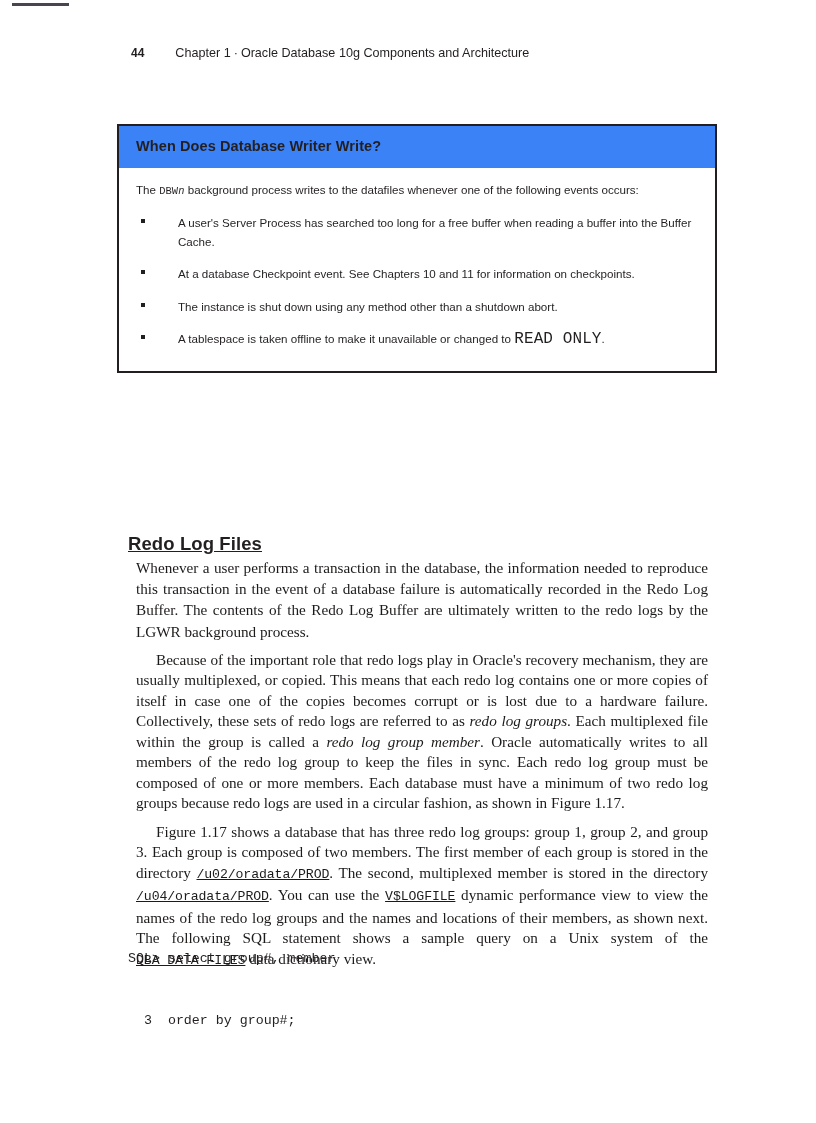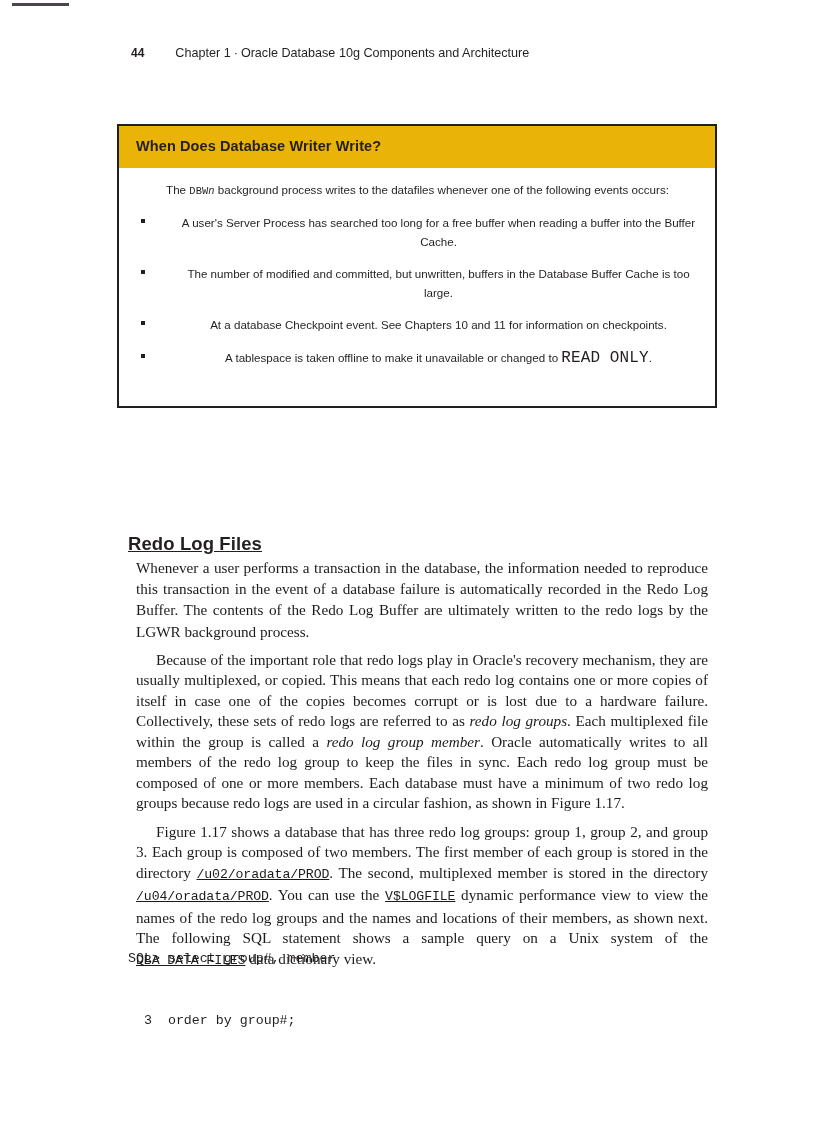--- a/index.html
+++ b/index.html
@@ -62,36 +62,35 @@
   .sidebar-box {
     position: absolute;
     left: 117px;
     top: 124px;
     width: 600px;
     border: 2px solid #231f20;
     background: #ffffff;
     box-sizing: border-box;
   }
   .sidebar-head {
-    background: #eab308;
+    background: #3b82f6;
     height: 42px;
     box-sizing: border-box;
     padding: 11px 0 0 17px;
   }
   .sidebar-head-title {
     font-family: "Liberation Sans", sans-serif;
     font-weight: bold;
     font-size: 14.5px;
     color: #231f20;
     letter-spacing: 0.1px;
   }
   .sidebar-body {
-    padding: 13px 16px 39px 17px;
+    padding: 13px 16px 22px 17px;
     background: #ffffff;
-    text-align: center;
   }
   .sidebar-intro {
     font-family: "Liberation Sans", sans-serif;
     font-size: 11.6px;
     line-height: 17px;
     color: #231f20;
     margin: 0 0 8px 0;
   }
   .sidebar-list {
     list-style: none;
@@ -197,25 +196,25 @@
     <div class="sidebar-body">
       <p class="sidebar-intro"><span>The </span><span class="mono">DBW</span><span class="mono-i">n</span><span> background process writes to the datafiles whenever one of the following events occurs:</span></p>
 
       <ul class="sidebar-list">
         <li>
           <span class="bullet"></span>
           <span>A user's Server Process has searched too long for a free buffer when reading a buffer into the Buffer Cache.</span>
         </li>
         <li>
           <span class="bullet"></span>
-          <span>The number of modified and committed, but unwritten, buffers in the Database Buffer Cache is too large.</span>
-        </li>
-        <li>
-          <span class="bullet"></span>
           <span>At a database Checkpoint event. See Chapters 10 and 11 for information on checkpoints.</span>
+        </li>
+        <li>
+          <span class="bullet"></span>
+          <span>The instance is shut down using any method other than a shutdown abort.</span>
         </li>
         <li>
           <span class="bullet"></span>
           <span>A tablespace is taken offline to make it unavailable or changed to </span><span class="mono">READ ONLY</span><span>.</span>
         </li>
       </ul>
     </div>
   </div>
 
   <h2 class="section-heading">Redo Log Files</h2>

